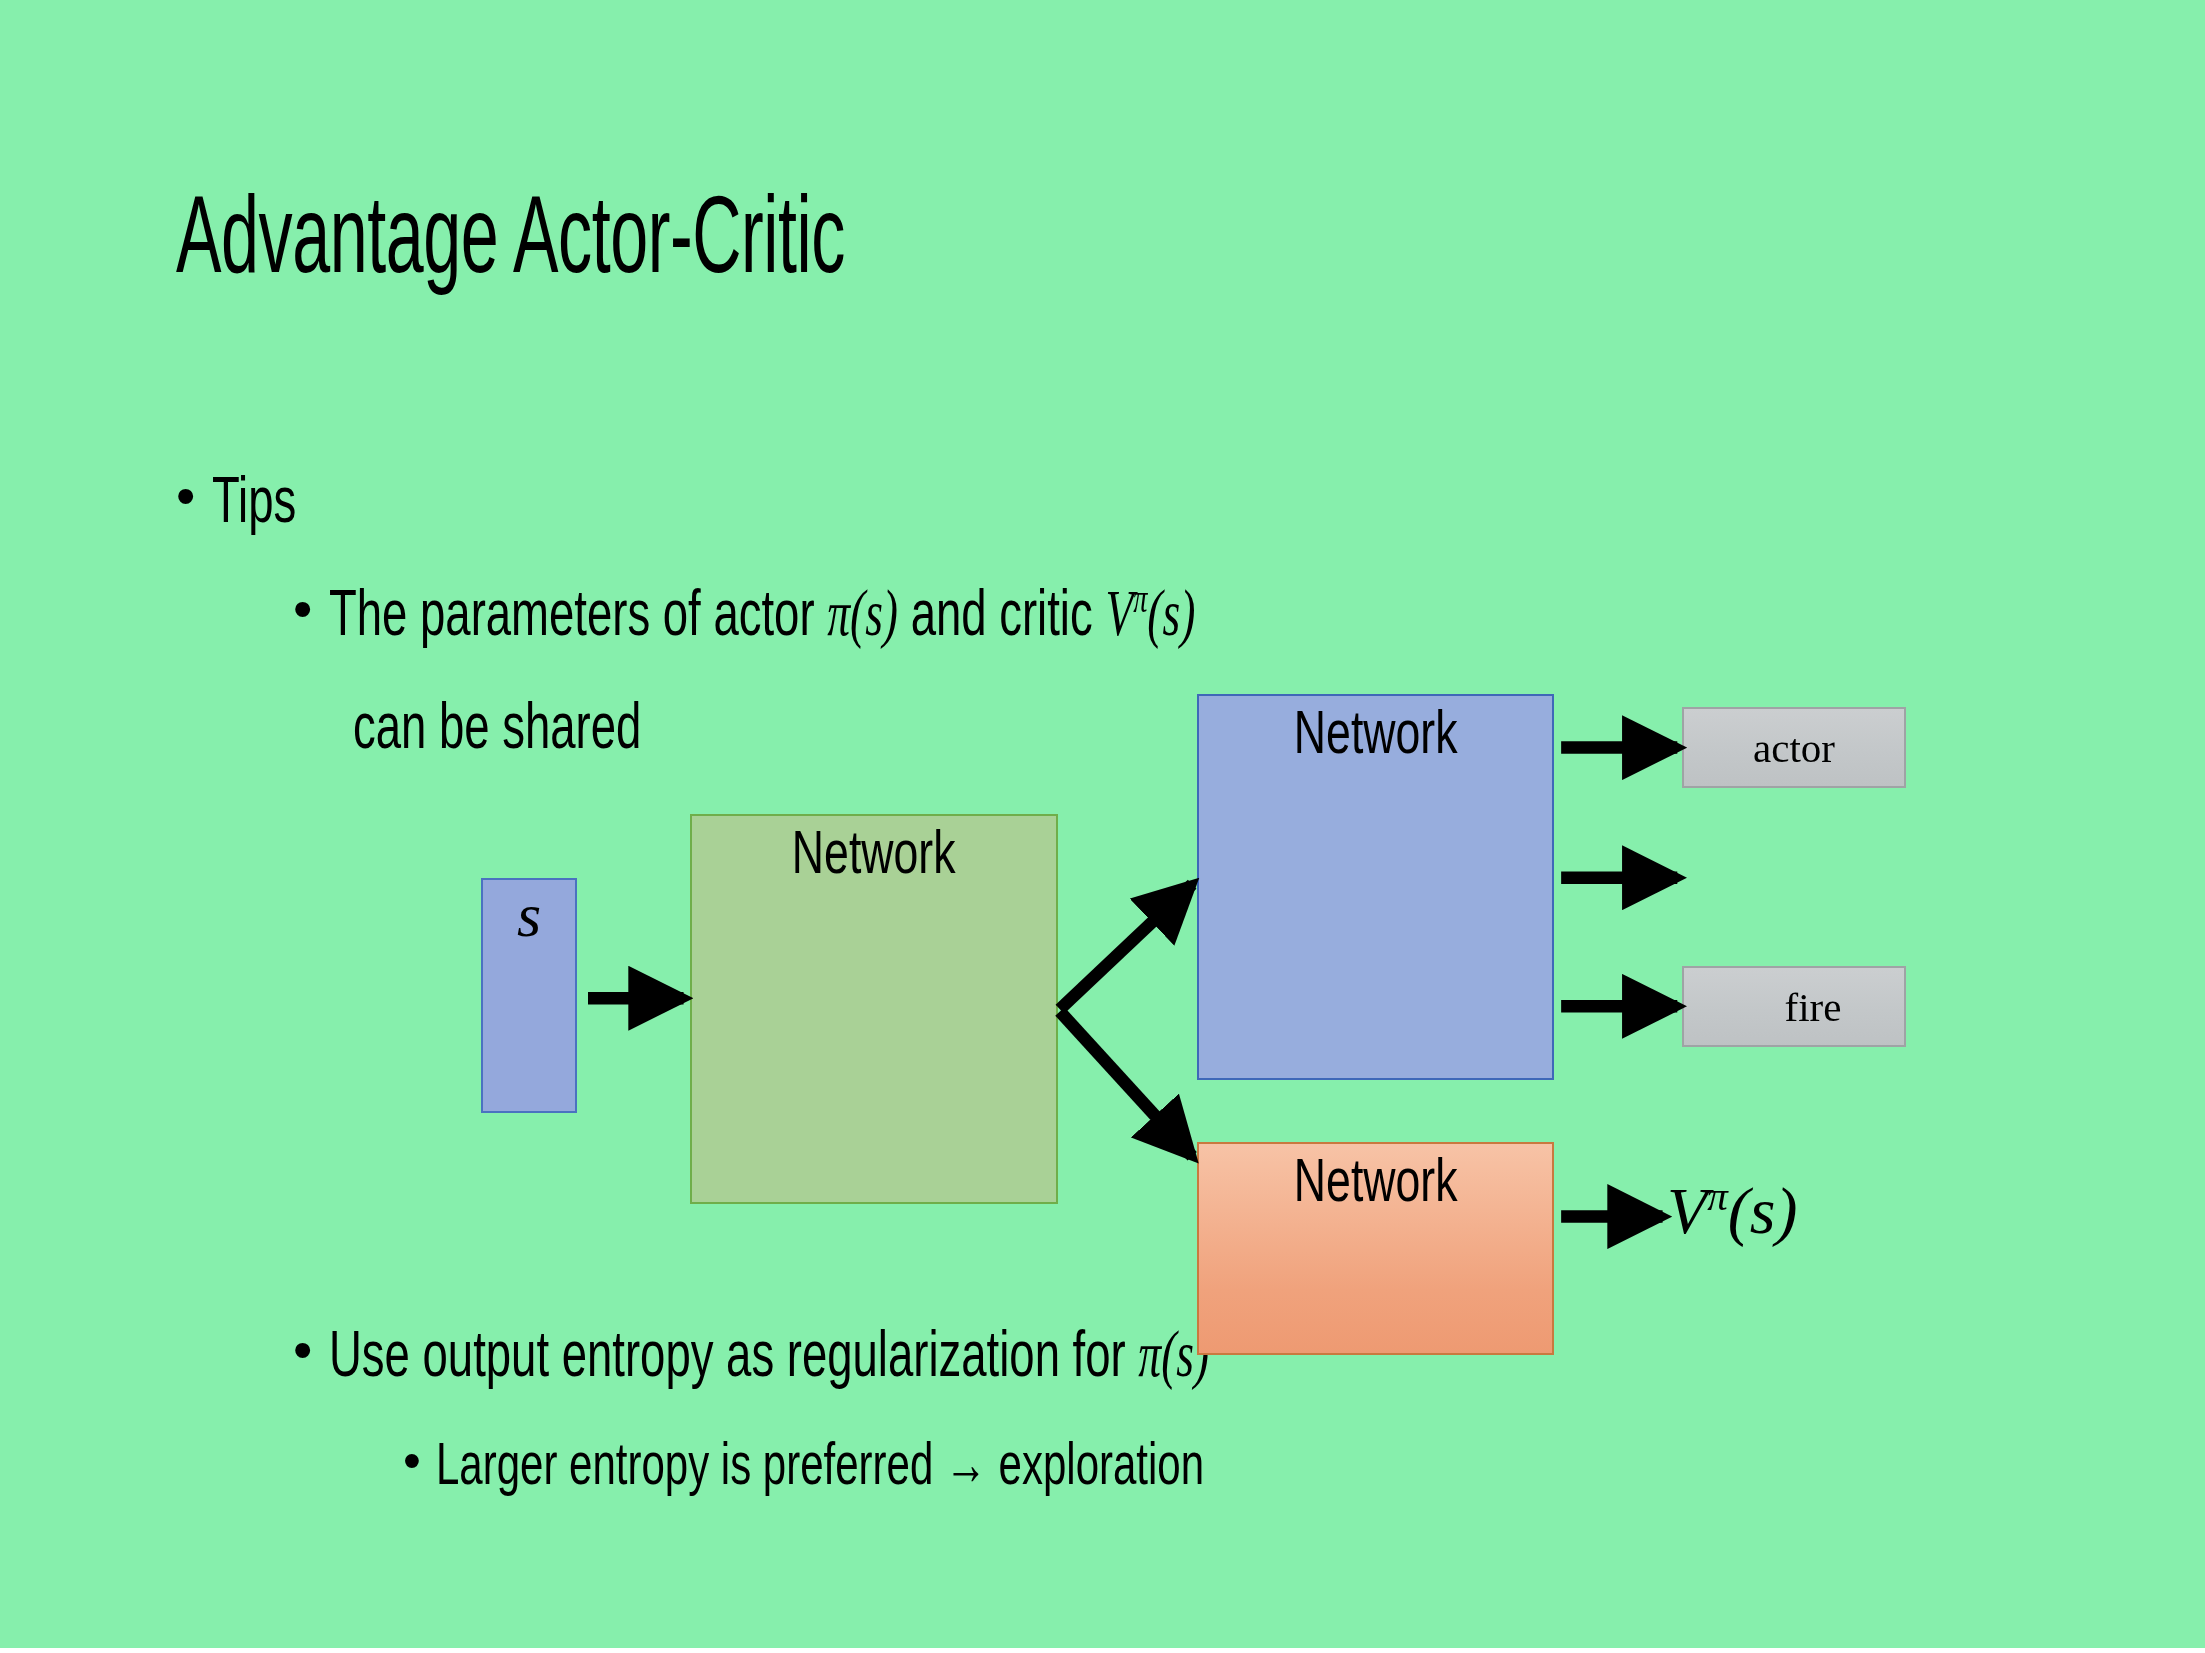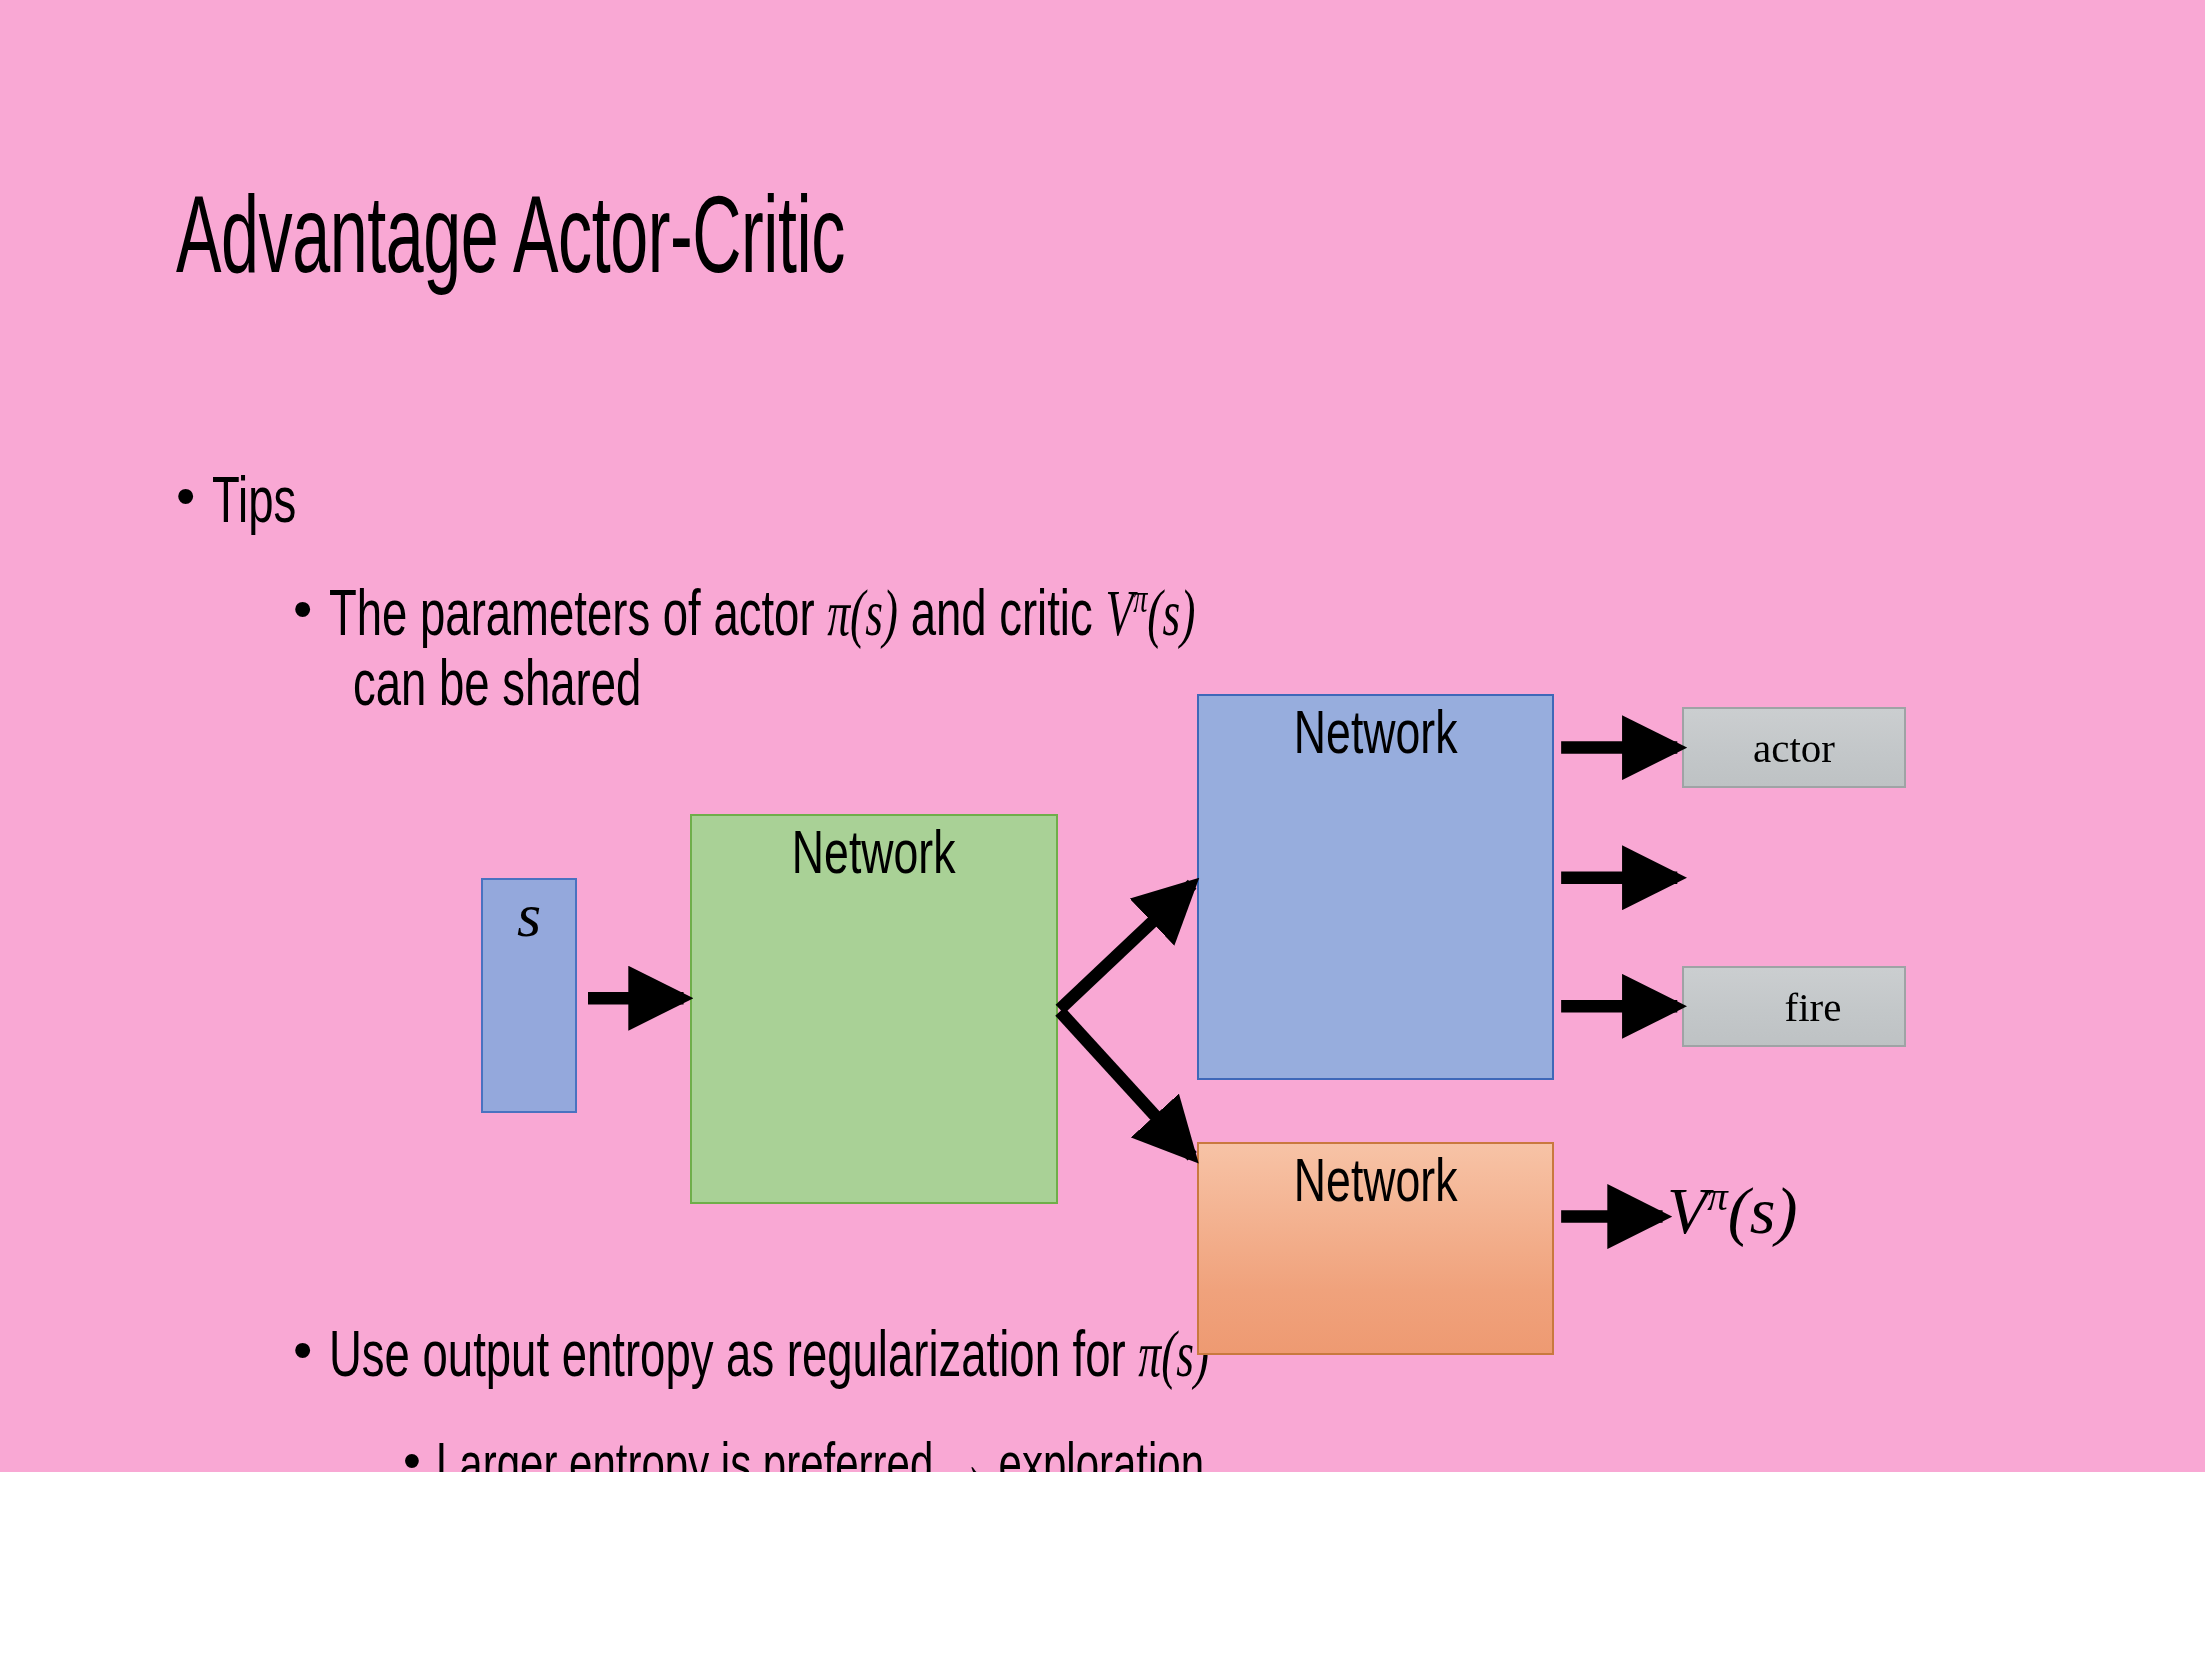--- a/index.html
+++ b/index.html
@@ -6,22 +6,22 @@
     margin: 0;
     padding: 0;
     background: #ffffff;
   }
   body {
     font-family: "Liberation Sans", sans-serif;
   }
   #slide {
     position: relative;
     width: 2205px;
-    height: 1472px;
-    background: #f9a8d4;
+    height: 1648px;
+    background: #86efac;
     overflow: hidden;
   }
 
   
   .slide-title {
     position: absolute;
     left: 176px;
     top: 171px;
     font-family: "Liberation Sans", sans-serif;
     font-size: 110px;
@@ -172,21 +172,21 @@
   <div class="bullet-row lvl1" style="left:176px; top:462px;">
     <span class="bullet-dot">•</span>
     <span class="bullet-text">Tips</span>
   </div>
 
   <div class="bullet-row lvl2" style="left:293px; top:575px;">
     <span class="bullet-dot">•</span>
     <span class="bullet-text"><span>The parameters of actor </span><span class="mathpi">π</span><span class="mathi">(</span><span class="mathi">s</span><span class="mathi">)</span><span>  and critic </span><span class="mathi">V</span><sup class="mathsup">π</sup><span class="mathi">(</span><span class="mathi">s</span><span class="mathi">)</span></span>
   </div>
 
-  <div class="bullet-row lvl2" style="left:353px; top:645px;">
+  <div class="bullet-row lvl2" style="left:353px; top:688px;">
     <span class="bullet-text">can be shared</span>
   </div>
 
   <div class="bullet-row lvl2" style="left:293px; top:1316px;">
     <span class="bullet-dot">•</span>
     <span class="bullet-text"><span>Use output entropy as regularization for </span><span class="mathpi">π</span><span class="mathi">(</span><span class="mathi">s</span><span class="mathi">)</span></span>
   </div>
 
   <div class="bullet-row lvl3" style="left:403px; top:1429px;">
     <span class="bullet-dot">•</span>

